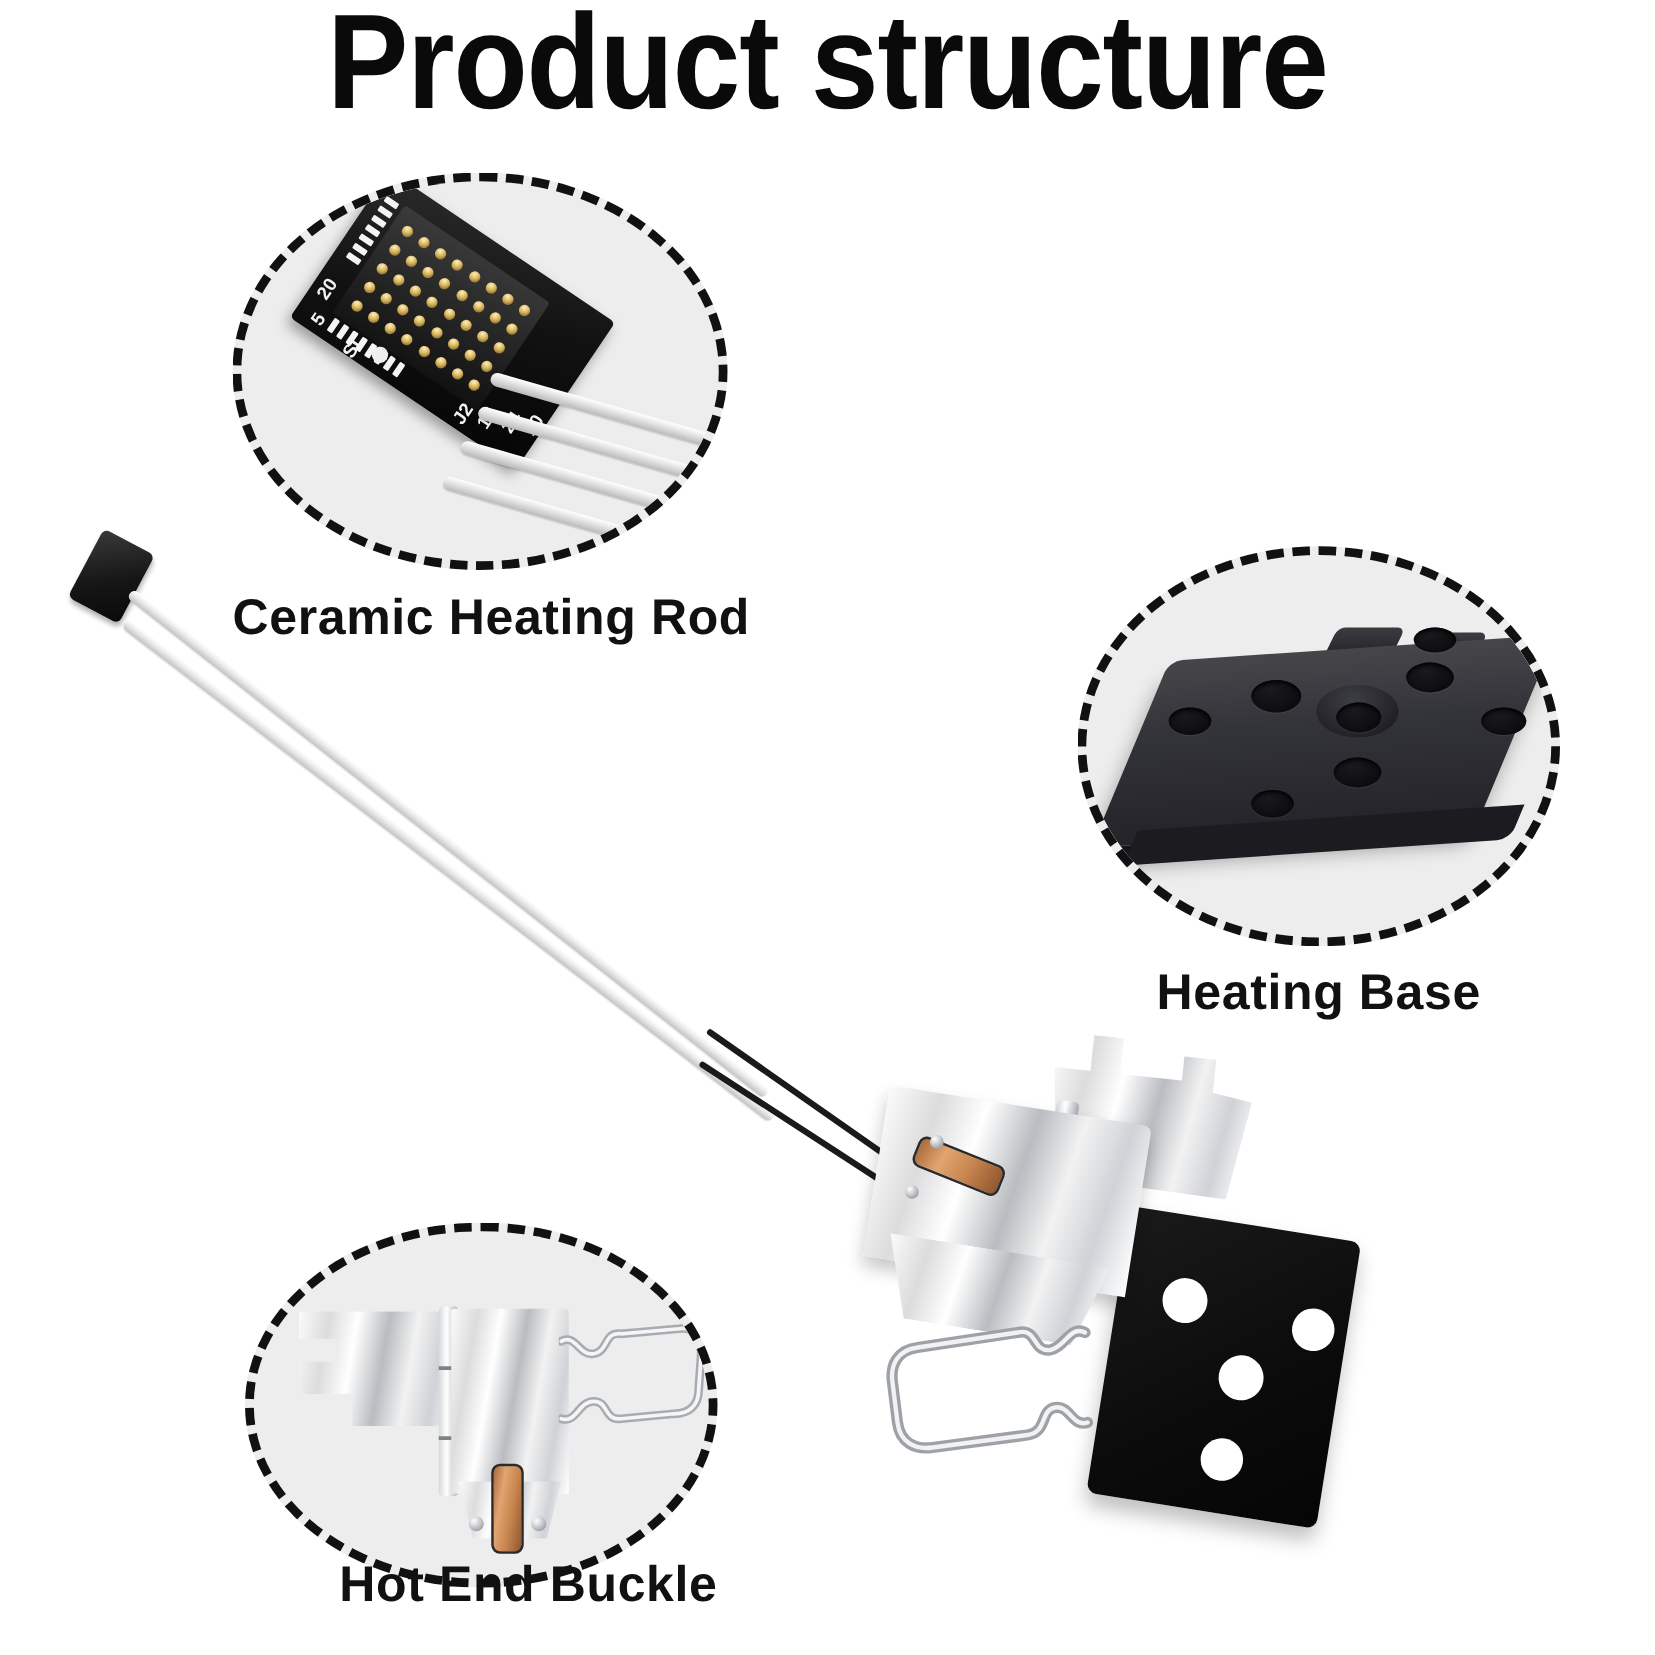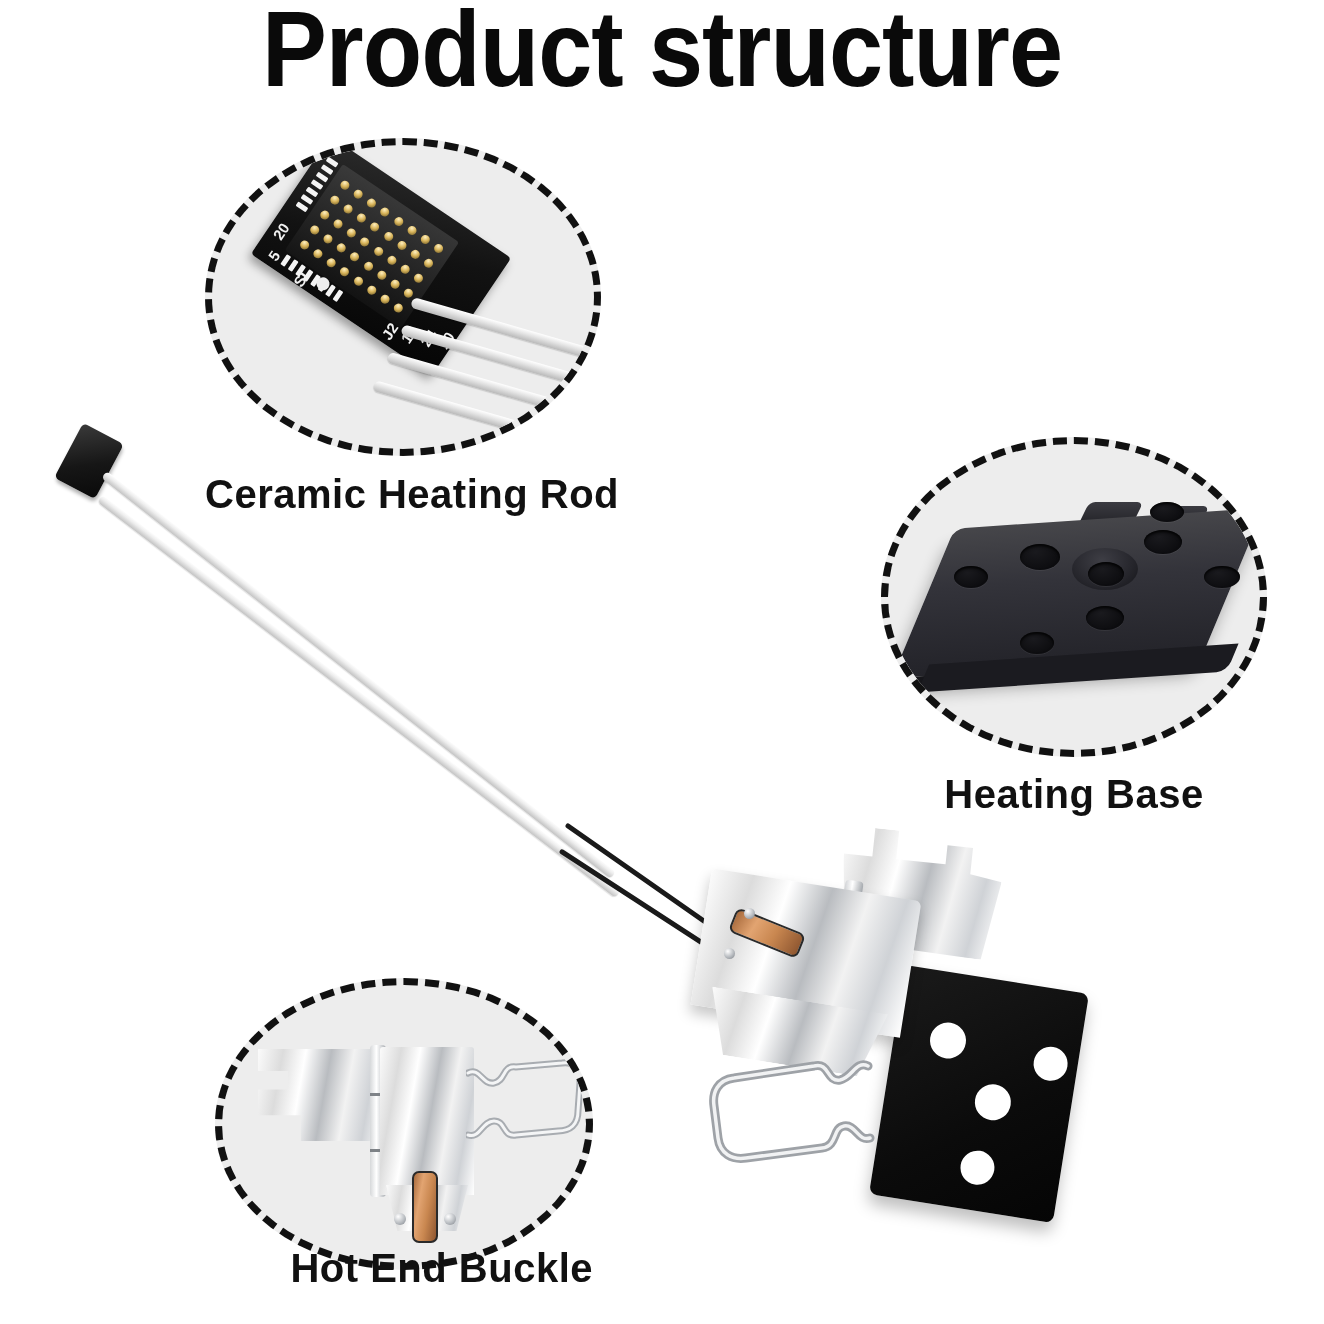--- a/index.html
+++ b/index.html
@@ -6,21 +6,20 @@
   html, body {
     width: 1324px; height: 1324px;
     background: #ffffff;
     font-family: "Liberation Sans", sans-serif;
     overflow: hidden;
   }
   #stage {
     position: relative;
     width: 1324px; height: 1324px;
     background: #ffffff;
-    padding-left: 19px;
   }
 
   
   .page-title {
     position: absolute;
     left: 0; top: -14px;
     width: 1324px;
     text-align: center;
     font-family: "Liberation Sans", sans-serif;
     font-weight: 700;

